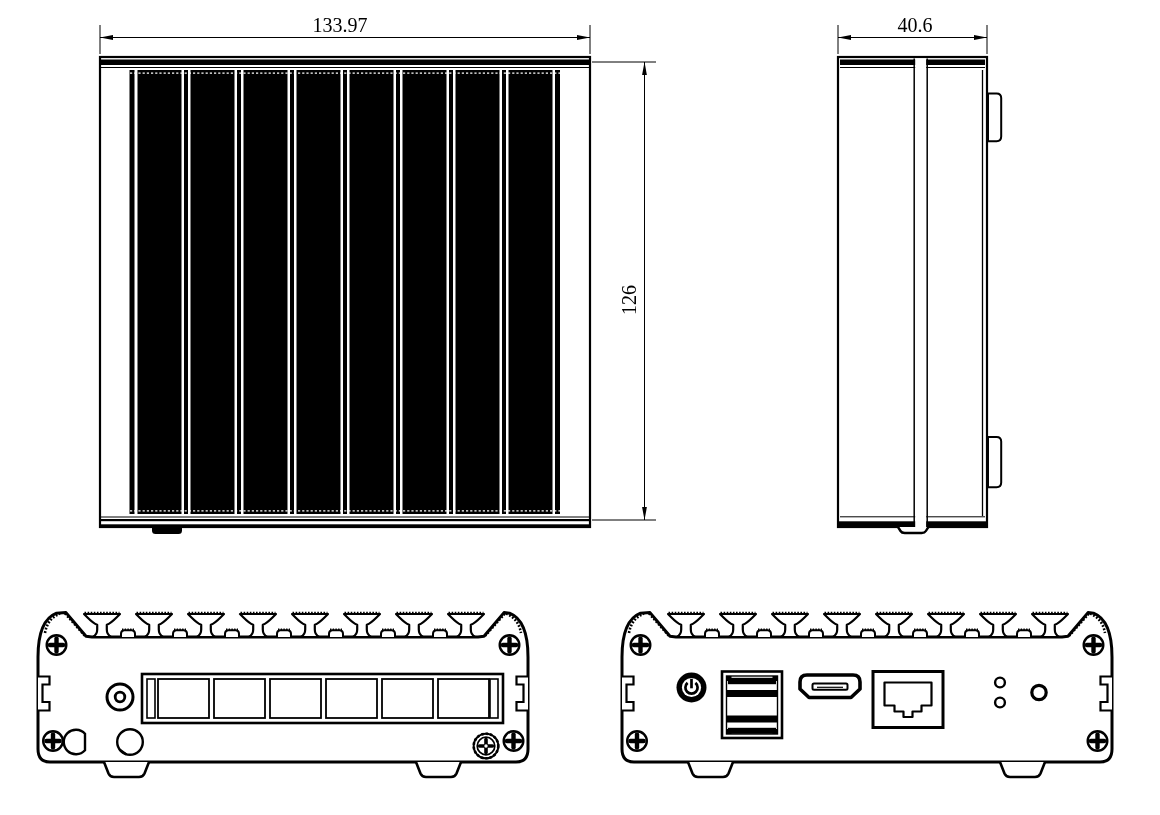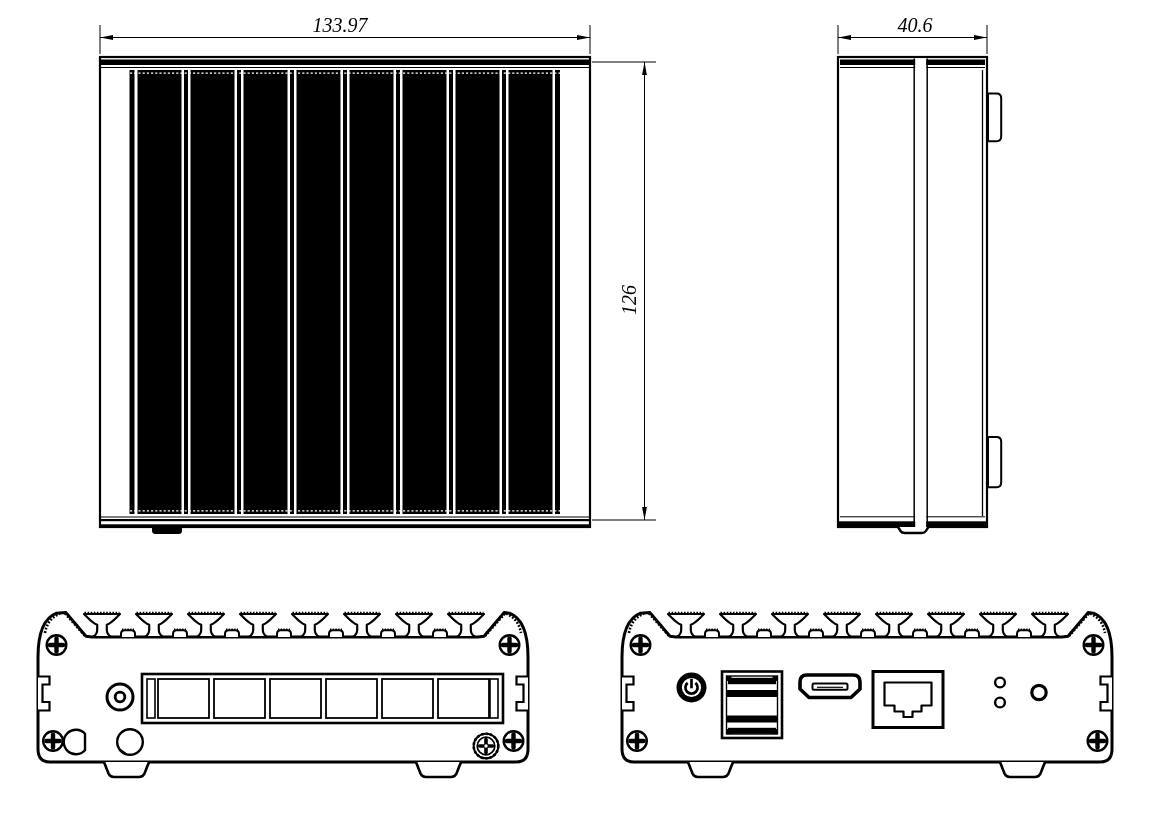--- a/index.html
+++ b/index.html
@@ -1,16 +1,16 @@
 <!DOCTYPE html>
 <html><head>
 <meta charset="utf-8">
 <style>
   html,body{margin:0;padding:0;background:#ffffff;}
-  #stage{position:relative;width:1160px;height:815px;background:#ffffff;overflow:hidden;font-style:italic;}
+  #stage{position:relative;width:1160px;height:815px;background:#ffffff;overflow:hidden;}
   svg{display:block;}
   text.dim{font-family:"Liberation Serif","DejaVu Serif",serif;font-size:20px;fill:#000;}
 </style>
 </head>
 <body>
 
 <div id="stage">
 <svg width="1160" height="815" viewBox="0 0 1160 815">
 
   <g>

